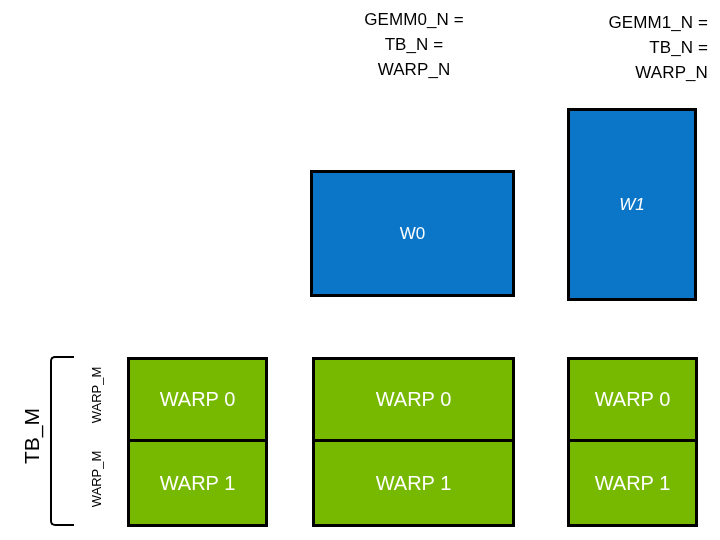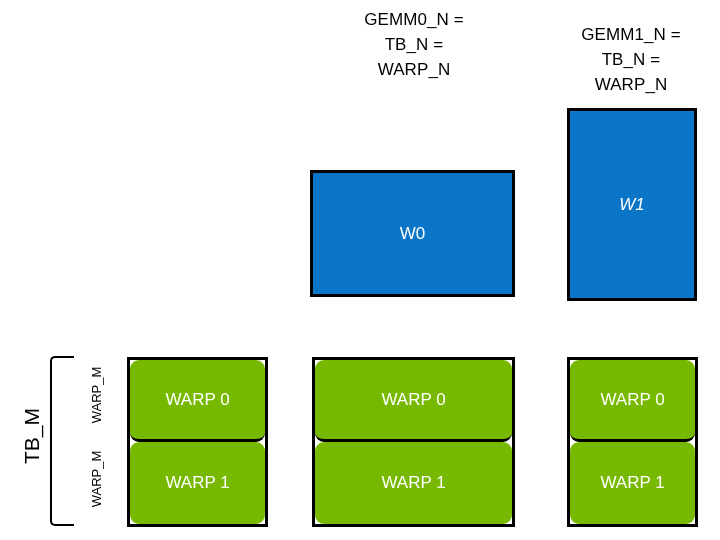--- a/index.html
+++ b/index.html
@@ -24,21 +24,21 @@
   .col-header {
     position: absolute;
     text-align: center;
     font-size: 17px;
     line-height: 25px;
     color: #000000;
     white-space: pre-line;
     letter-spacing: 0.1px;
   }
   #header-gemm0 { left: 329px; top: 7px;  width: 154px; }
-  #header-gemm1 { left: 546px; top: 22px;  width: 154px; }
+  #header-gemm1 { left: 546px; top: 10px;  width: 154px; text-align: right; }
 
   
   .blue-tile {
     position: absolute;
     background: #0B76C8;
     border: 3px solid #000000;
     box-sizing: border-box;
     color: #ffffff;
     font-size: 17px;
     display: flex;
@@ -59,26 +59,25 @@
     flex-direction: column;
   }
   #green-col-0 { left: 119px; width: 141px; }
   #green-col-1 { left: 304px; width: 203px; }
   #green-col-2 { left: 559px; width: 131px; }
 
   .green-cell {
     flex: 1 1 50%;
     background: #76B900;
     color: #ffffff;
-    font-size: 17px;
+    font-size: 20px;
     display: flex;
     align-items: center;
     justify-content: center;
     box-sizing: border-box;
-    border-radius: 9px;
   }
   .green-cell.divided {
     border-bottom: 3px solid #000000;
   }
 
   
   #tb-m-bracket {
     position: absolute;
     left: 42px;
     top: 356px;

